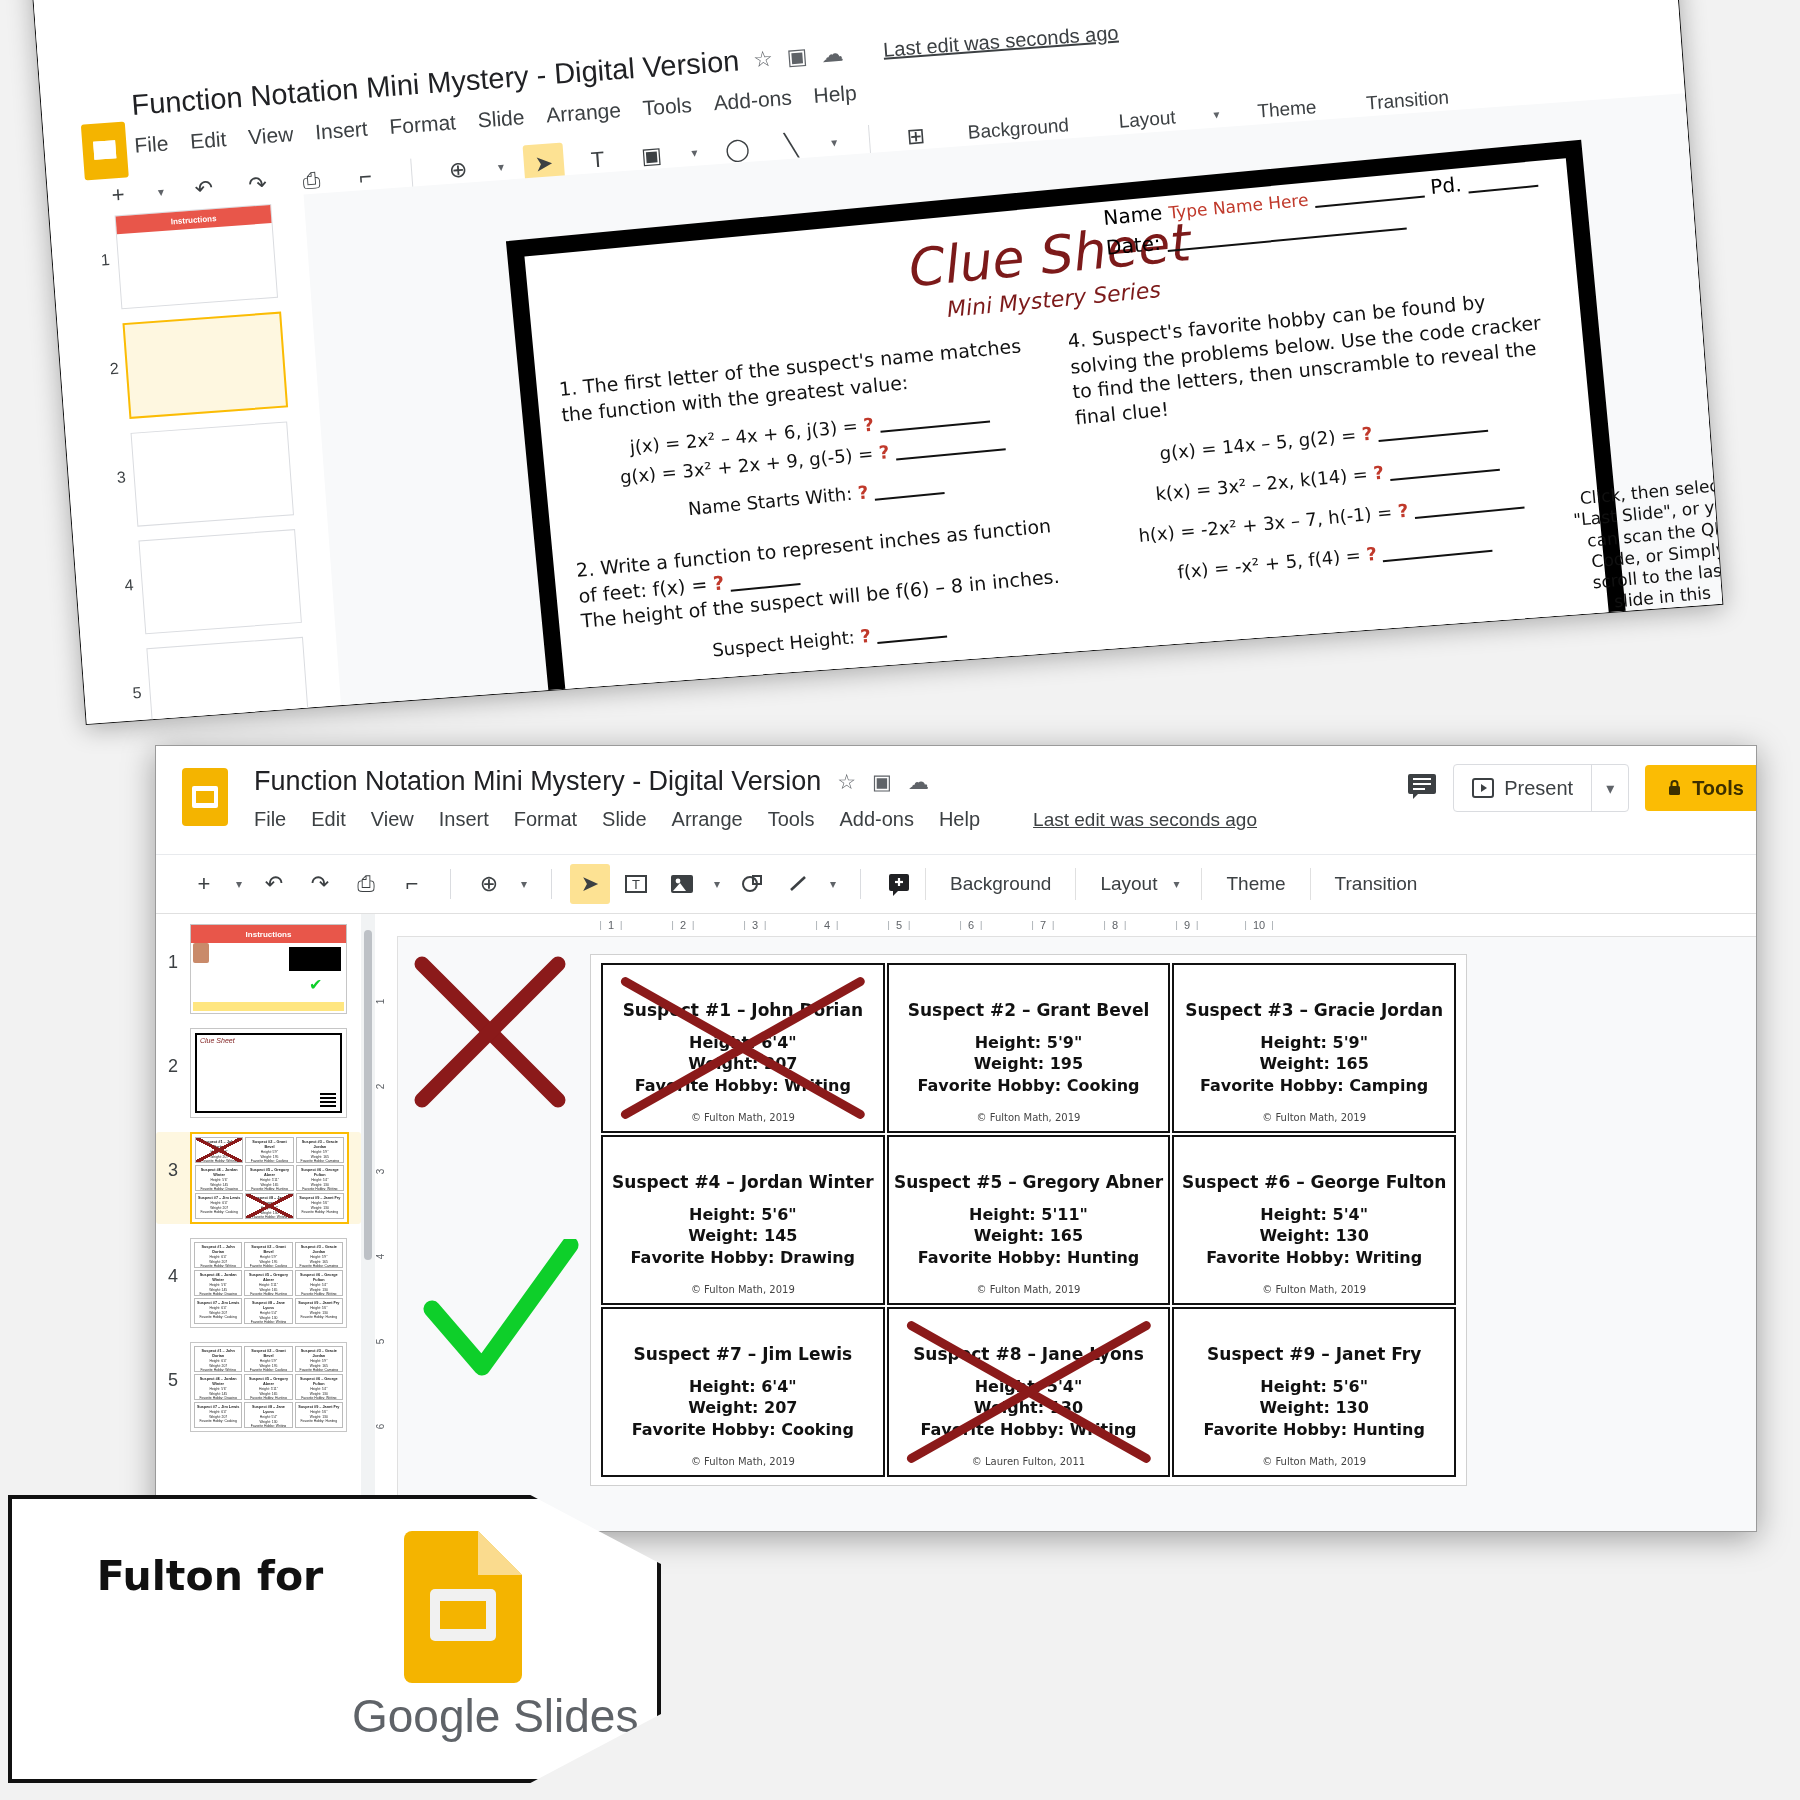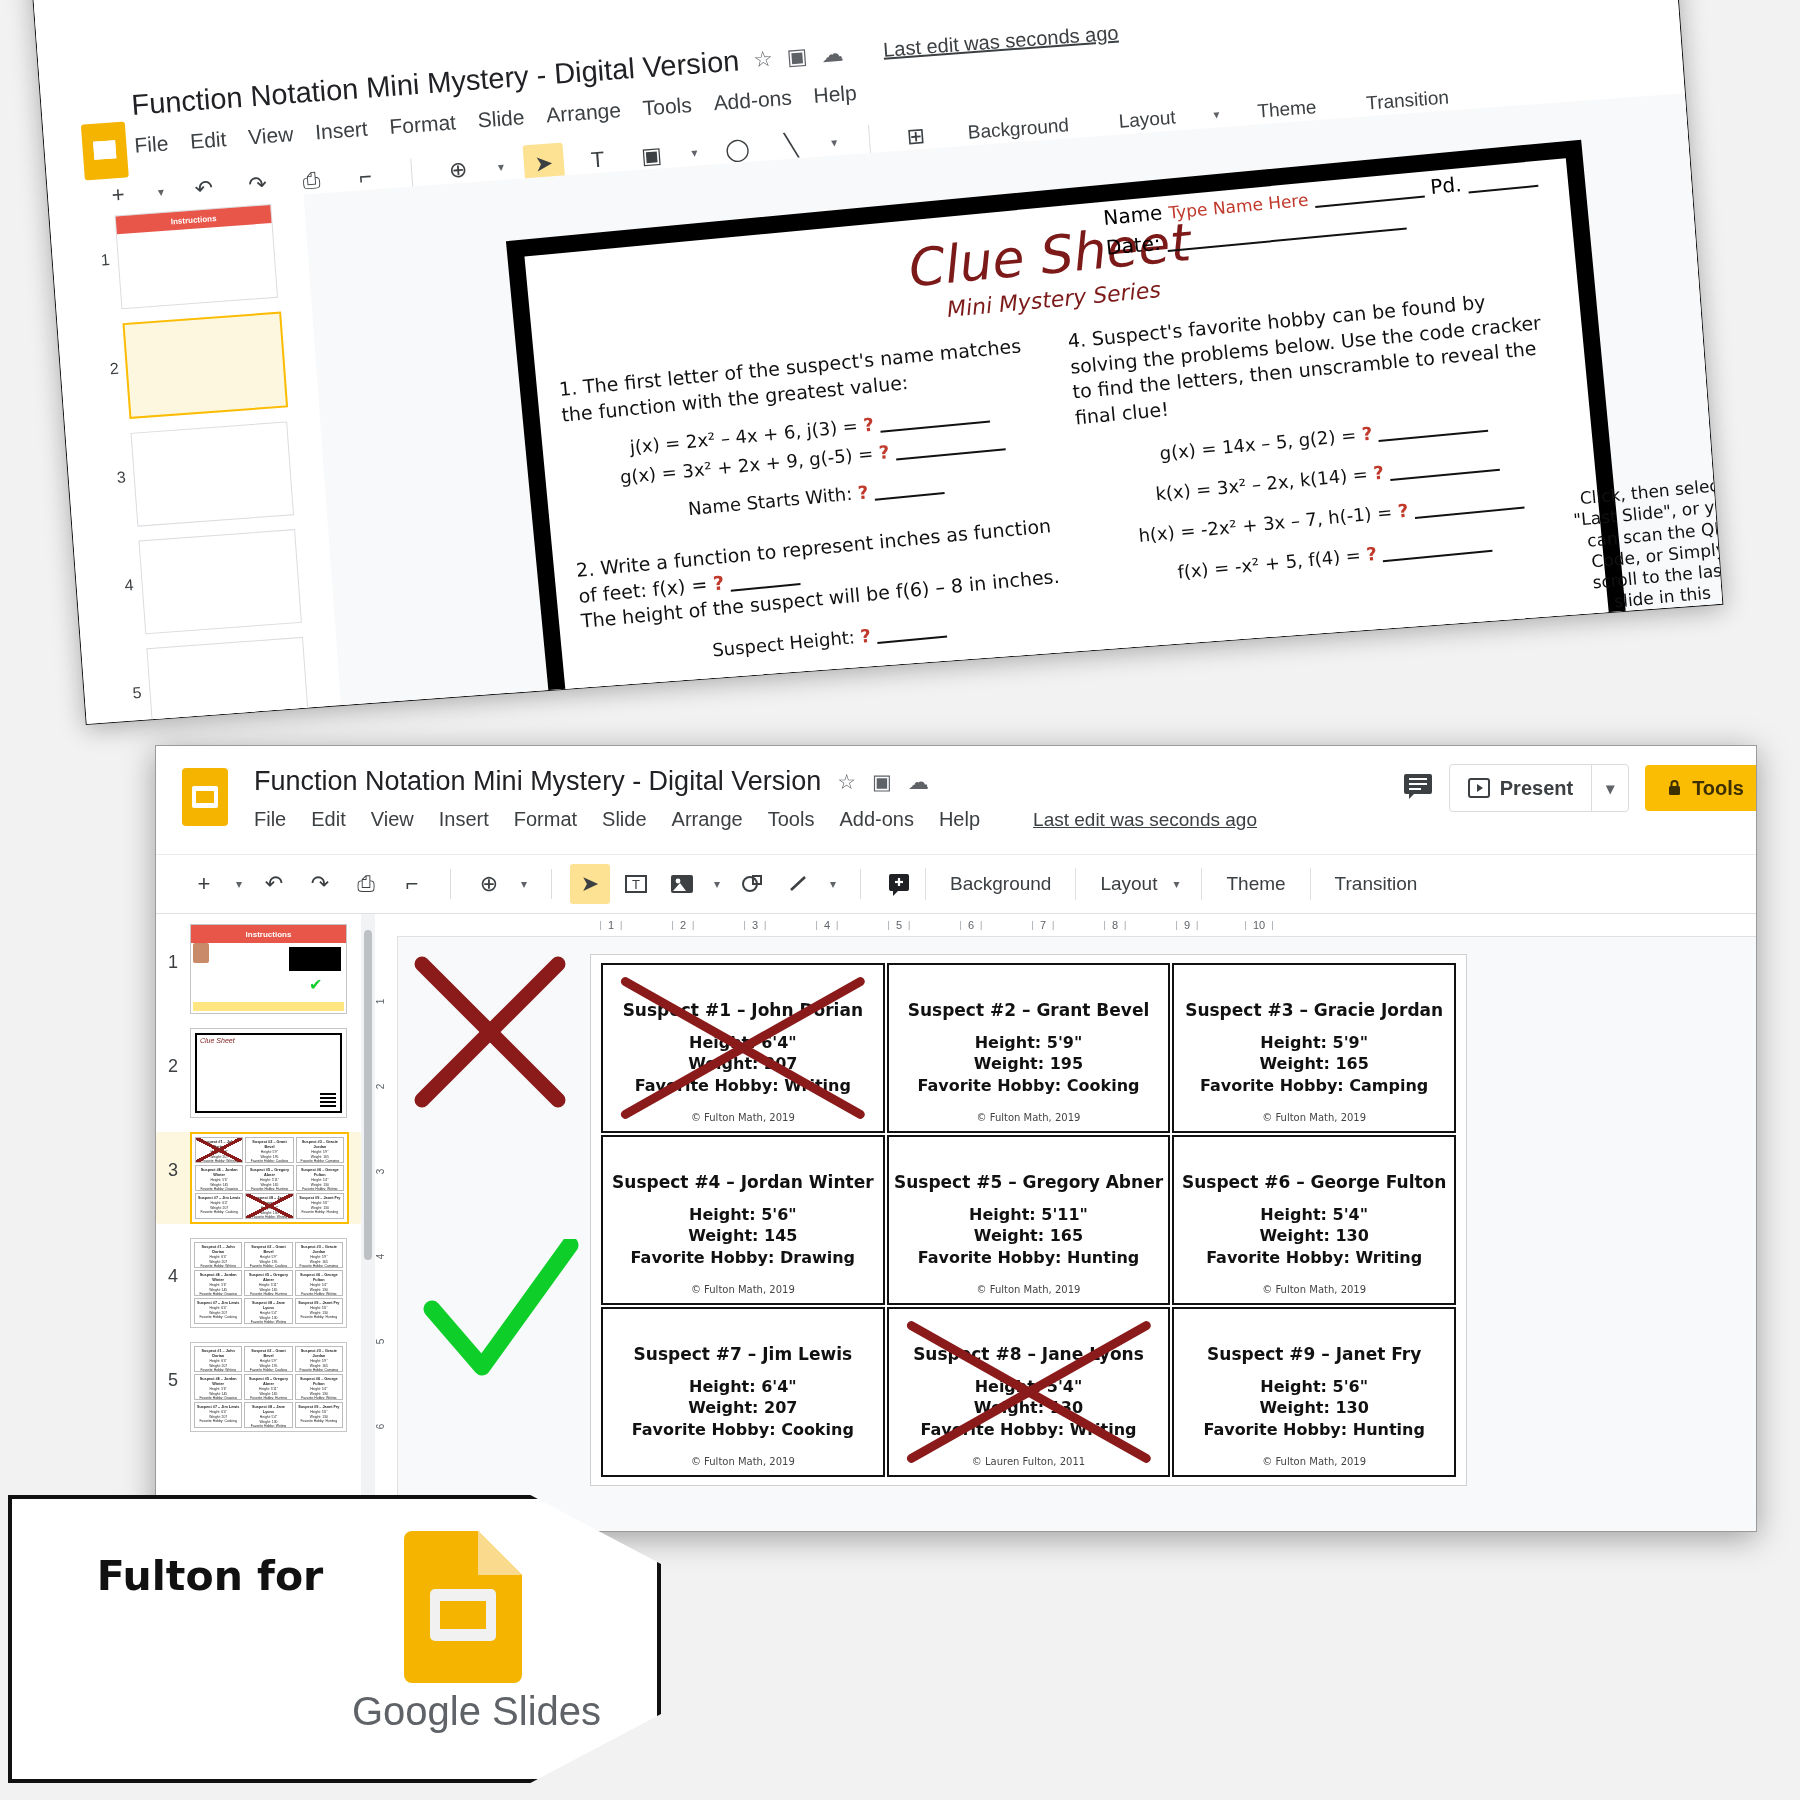--- a/index.html
+++ b/index.html
@@ -73,21 +73,21 @@
   .fw-topbar{position:relative;height:108px;background:#fff;}
   .fw-logo{position:absolute;left:26px;top:22px;width:46px;height:58px;background:#f4b400;border-radius:4px;}
   .fw-logo .pg{position:absolute;left:10px;top:18px;width:26px;height:22px;background:#fff;border-radius:2px;}
   .fw-logo .pg:after{content:"";position:absolute;left:4px;top:5px;right:4px;bottom:5px;background:#f4b400;}
   .fw-title-row{position:absolute;left:98px;top:20px;display:flex;align-items:center;gap:16px;}
   .fw-title{font-size:27px;color:#202124;}
   .fw-icn{color:#5f6368;font-size:21px;}
   .fw-menu{position:absolute;left:98px;top:62px;display:flex;align-items:center;gap:25px;font-size:20px;color:#3c4043;}
   .fw-lastedit{font-size:19px;color:#3c4043;text-decoration:underline;margin-left:28px;}
   .fw-right{position:absolute;right:0;top:18px;display:flex;align-items:center;gap:16px;}
-  .fw-present{display:flex;align-items:center;border:1px solid #dadce0;border-radius:4px;height:46px;font-weight:bold;}
+  .fw-present{display:flex;align-items:center;border:1px solid #dadce0;border-radius:4px;height:46px;}
   .fw-present .lbl{display:flex;align-items:center;gap:10px;padding:0 18px;font-size:20px;color:#3c4043;}
   .fw-present .car{border-left:1px solid #dadce0;width:36px;height:46px;display:flex;align-items:center;justify-content:center;color:#5f6368;}
   .fw-share{background:#fbbc04;height:46px;display:flex;align-items:center;gap:10px;padding:0 22px;border-radius:4px;
     font-size:20px;font-weight:bold;color:#3c2f00;margin-right:-10px;}
 
   .fw-toolbar{position:relative;height:58px;border-top:1px solid #e8eaed;border-bottom:1px solid #e0e0e0;background:#fff;
     display:flex;align-items:center;padding-left:28px;gap:6px;}
   .tb-sep{width:1px;height:30px;background:#dadce0;margin:0 12px;}
   .tb-ico{width:40px;height:40px;display:flex;align-items:center;justify-content:center;color:#3c4043;font-size:22px;border-radius:3px;}
   .tb-ico.sel{background:#fde293;}
@@ -134,21 +134,21 @@
   
   #banner{
     position:absolute;left:8px;top:1495px;width:645px;height:280px;
     background:#fff;border:4px solid #111;
     clip-path:polygon(0 0, 80% 0, 100% 24%, 100% 76%, 80% 100%, 0 100%);
     box-shadow:0 3px 14px rgba(0,0,0,.25);
   }
   .banner-txt{position:absolute;left:18px;top:52px;width:360px;text-align:center;
     font-family:"DejaVu Sans", sans-serif;font-size:41px;font-weight:bold;color:#111;line-height:1.25;}
   .gs-logo{position:absolute;left:392px;top:32px;width:118px;height:152px;}
-  .gs-word{position:absolute;left:340px;top:190px;font-size:40px;color:#5f6368;white-space:nowrap;}
+  .gs-word{position:absolute;left:340px;top:190px;font-size:46px;color:#5f6368;white-space:nowrap;}
   .gs-word .b{color:#5f6368;}
 </style>
 </head>
 <body>
 
 <div id="back-window">
   <div class="gdoc-chrome">
 
     <div class="bw-topbar">
       

